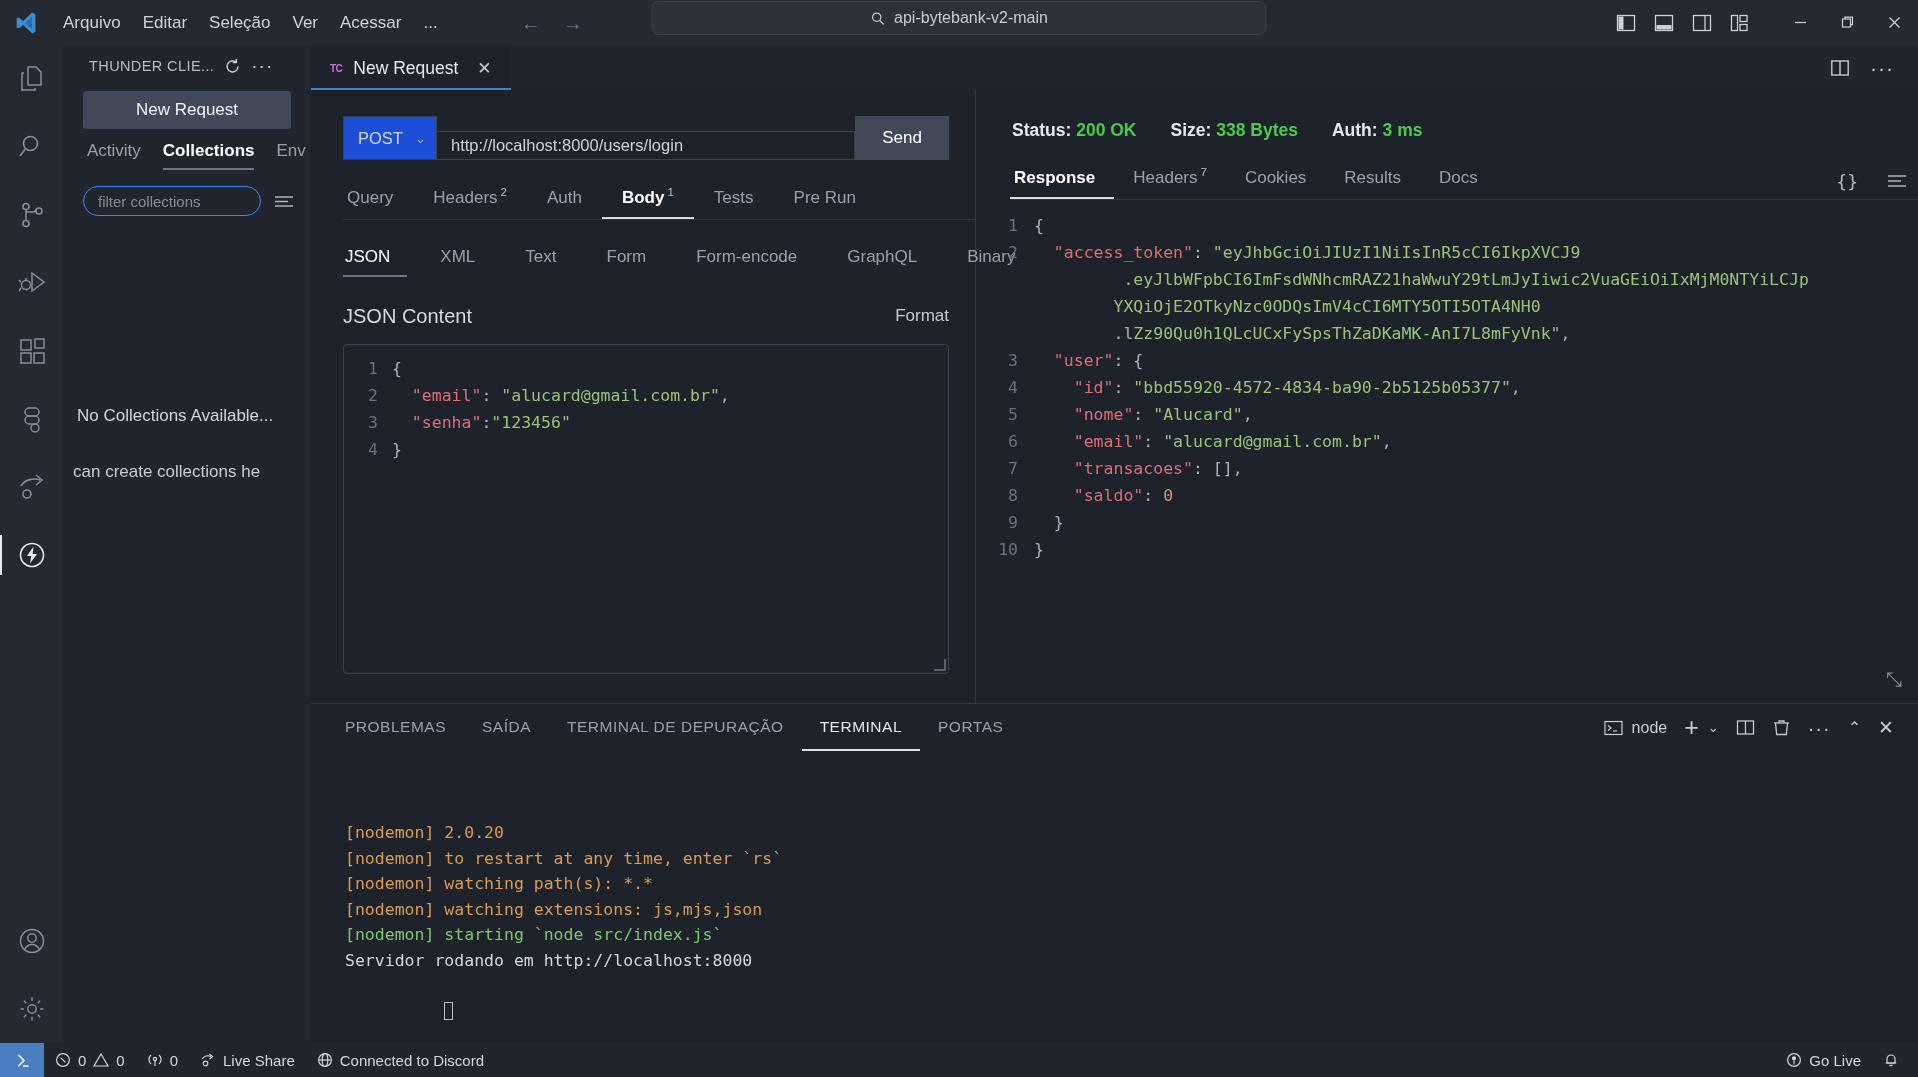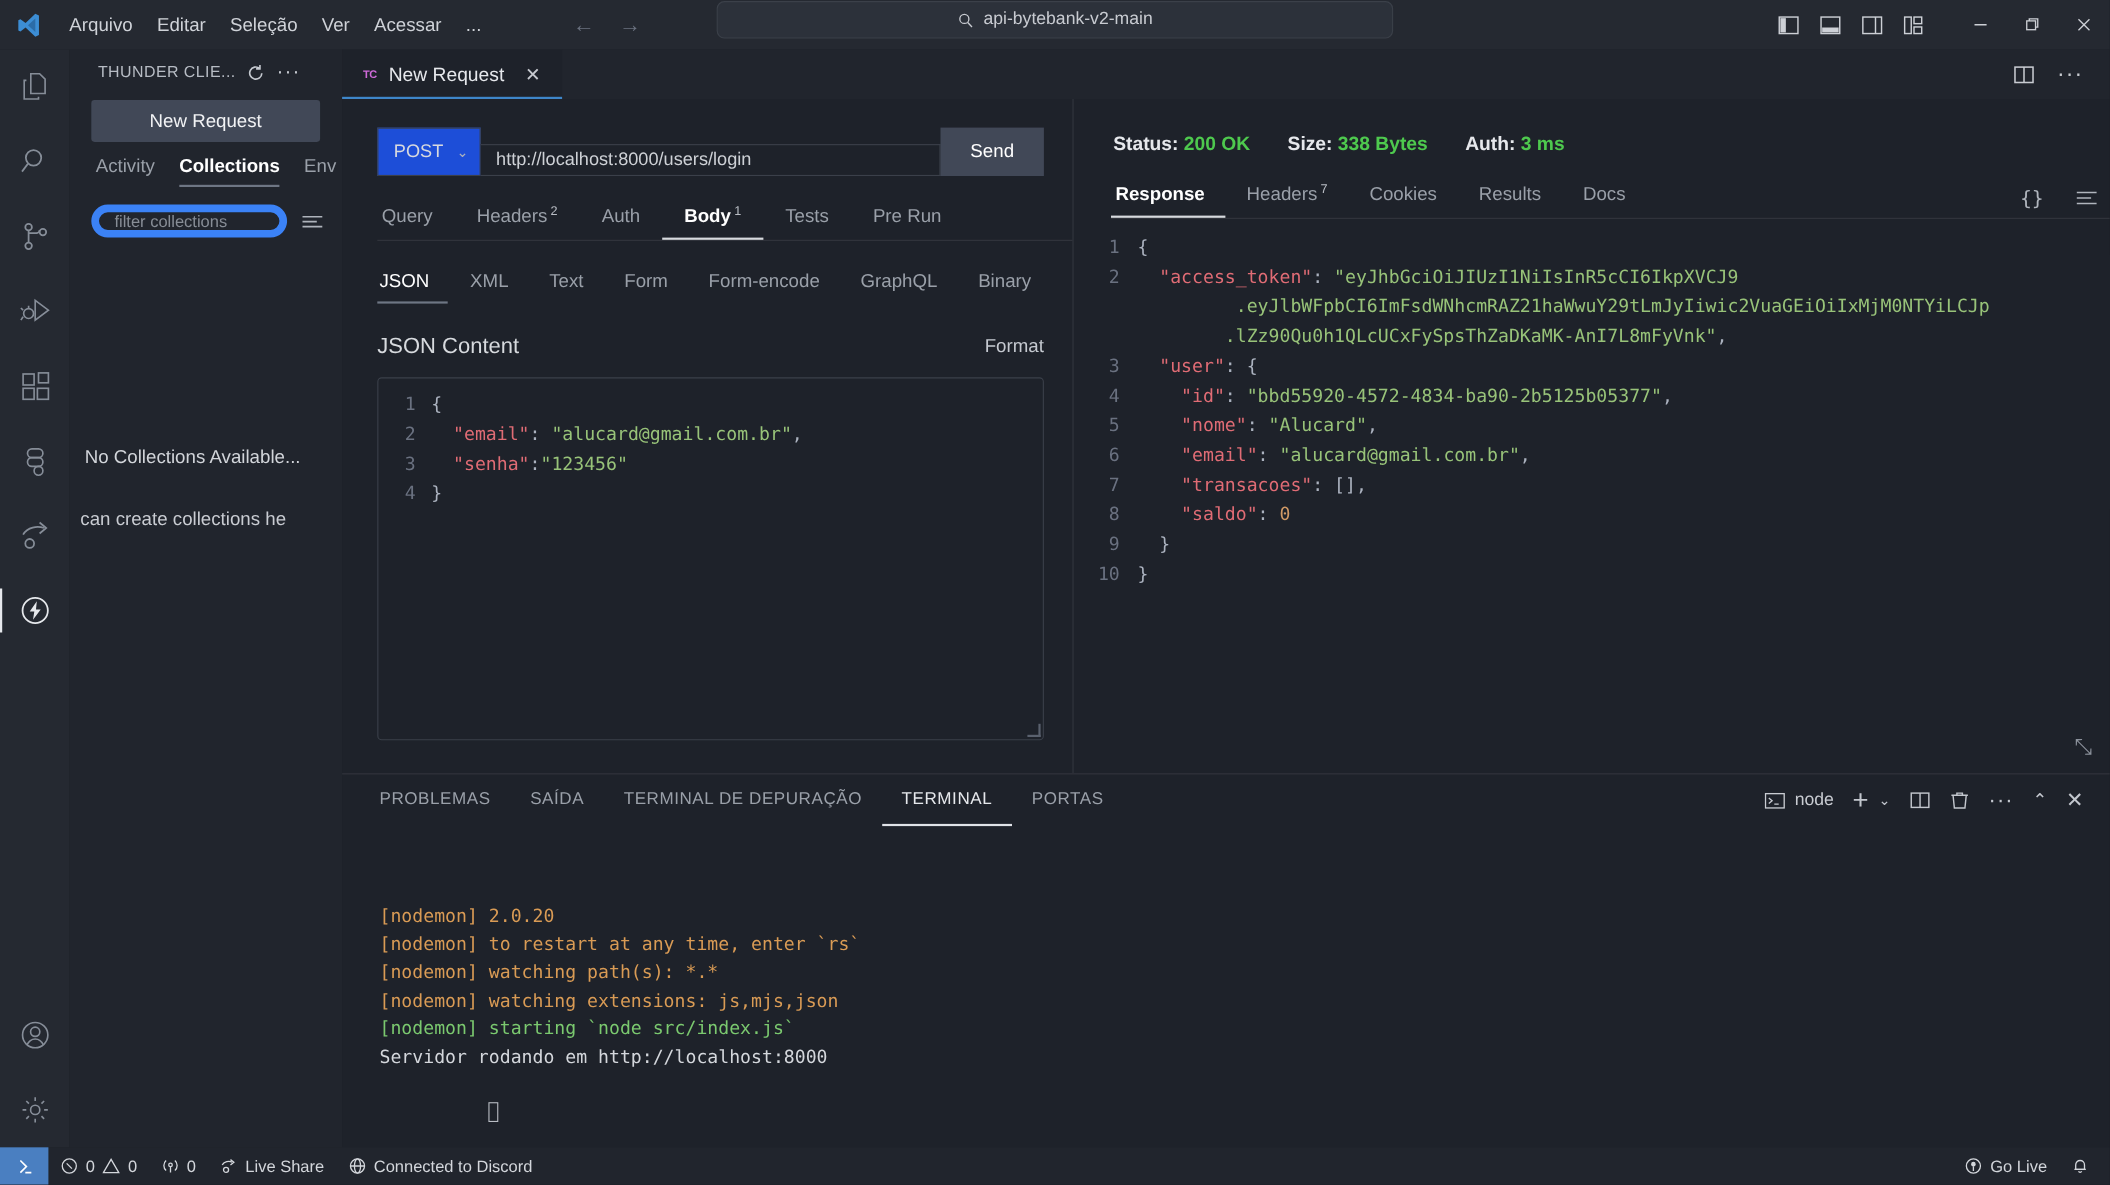--- a/index.html
+++ b/index.html
@@ -128,21 +128,21 @@
   }
   .side-tab.active { color: #ffffff; font-weight: bold; border-bottom-color: #6e7684; }
 
   .filter-row {
     display: flex; align-items: center; gap: 12px;
     padding: 16px 16px 0 20px;
   }
   .filter-input {
     flex: 1 1 auto; height: 30px;
     background: transparent;
-    border: 7px solid #3b82f6; border-radius: 15px;
+    border: 1px solid #3b82f6; border-radius: 15px;
     color: #cbced4; font-size: 15px;
     padding: 0 14px;
     font-family: "Liberation Sans", sans-serif;
     outline: none; min-width: 0;
   }
   .filter-input::placeholder { color: #878d96; }
   .filter-menu { color: #aeb3bb; display: flex; }
   .filter-menu svg { width: 22px; height: 18px; }
 
   .empty-msg {
@@ -251,21 +251,21 @@
     padding: 0 20px 9px 20px;
     font-size: 17px; color: #9aa0a9; cursor: pointer;
     border-bottom: 2px solid transparent;
     position: relative; white-space: nowrap;
   }
   .rtab:first-child { padding-left: 4px; }
   .rtab.active { color: #ffffff; font-weight: bold; border-bottom-color: #d7dade; }
   .rtab sup { font-size: 11.5px; color: #b9bdc4; margin-left: 3px; vertical-align: super; font-weight: normal;}
 
   .body-types {
-    display: flex; gap: 3px; margin: 27px 0 0 32px;
+    display: flex; gap: 16px; margin: 27px 0 0 32px;
     padding-right: 16px;
   }
   .btype {
     padding: 0 17px 8px 17px;
     font-size: 17px; color: #9aa0a9; cursor: pointer;
     border-bottom: 2px solid transparent;
     white-space: nowrap;
   }
   .btype:first-child { padding-left: 2px; }
   .btype.active { color: #ffffff; border-bottom-color: #6e7684; }
@@ -696,20 +696,21 @@
                   <line x1="2" y1="14" x2="20" y2="14"></line>
               </svg>
             </div>
           </div>
 
           <div class="res-body">
             <div id="res-code">
                 <div class="code-line"><span class="ln">1</span><span class="ctext"><span class="tok-punct">{</span></span></div>
                 <div class="code-line"><span class="ln">2</span><span class="ctext"><span class="tok-key">  "access_token"</span><span class="tok-punct">: </span><span class="tok-str">"eyJhbGciOiJIUzI1NiIsInR5cCI6IkpXVCJ9</span></span></div>
                 <div class="code-line"><span class="ln"></span><span class="ctext"><span class="tok-str">         .eyJlbWFpbCI6ImFsdWNhcmRAZ21haWwuY29tLmJyIiwic2VuaGEiOiIxMjM0NTYiLCJp</span></span></div>
+                <div class="code-line"><span class="ln"></span><span class="ctext"><span class="tok-str">        YXQiOjE2OTkyNzc0ODQsImV4cCI6MTY5OTI5OTA4NH0</span></span></div>
                 <div class="code-line"><span class="ln"></span><span class="ctext"><span class="tok-str">        .lZz90Qu0h1QLcUCxFySpsThZaDKaMK-AnI7L8mFyVnk"</span><span class="tok-punct">,</span></span></div>
                 <div class="code-line"><span class="ln">3</span><span class="ctext"><span class="tok-key">  "user"</span><span class="tok-punct">: {</span></span></div>
                 <div class="code-line"><span class="ln">4</span><span class="ctext"><span class="tok-key">    "id"</span><span class="tok-punct">: </span><span class="tok-str">"bbd55920-4572-4834-ba90-2b5125b05377"</span><span class="tok-punct">,</span></span></div>
                 <div class="code-line"><span class="ln">5</span><span class="ctext"><span class="tok-key">    "nome"</span><span class="tok-punct">: </span><span class="tok-str">"Alucard"</span><span class="tok-punct">,</span></span></div>
                 <div class="code-line"><span class="ln">6</span><span class="ctext"><span class="tok-key">    "email"</span><span class="tok-punct">: </span><span class="tok-str">"alucard@gmail.com.br"</span><span class="tok-punct">,</span></span></div>
                 <div class="code-line"><span class="ln">7</span><span class="ctext"><span class="tok-key">    "transacoes"</span><span class="tok-punct">: [],</span></span></div>
                 <div class="code-line"><span class="ln">8</span><span class="ctext"><span class="tok-key">    "saldo"</span><span class="tok-punct">: </span><span class="tok-num">0</span></span></div>
                 <div class="code-line"><span class="ln">9</span><span class="ctext"><span class="tok-punct">  }</span></span></div>
                 <div class="code-line"><span class="ln">10</span><span class="ctext"><span class="tok-punct">}</span></span></div>
               </div>

